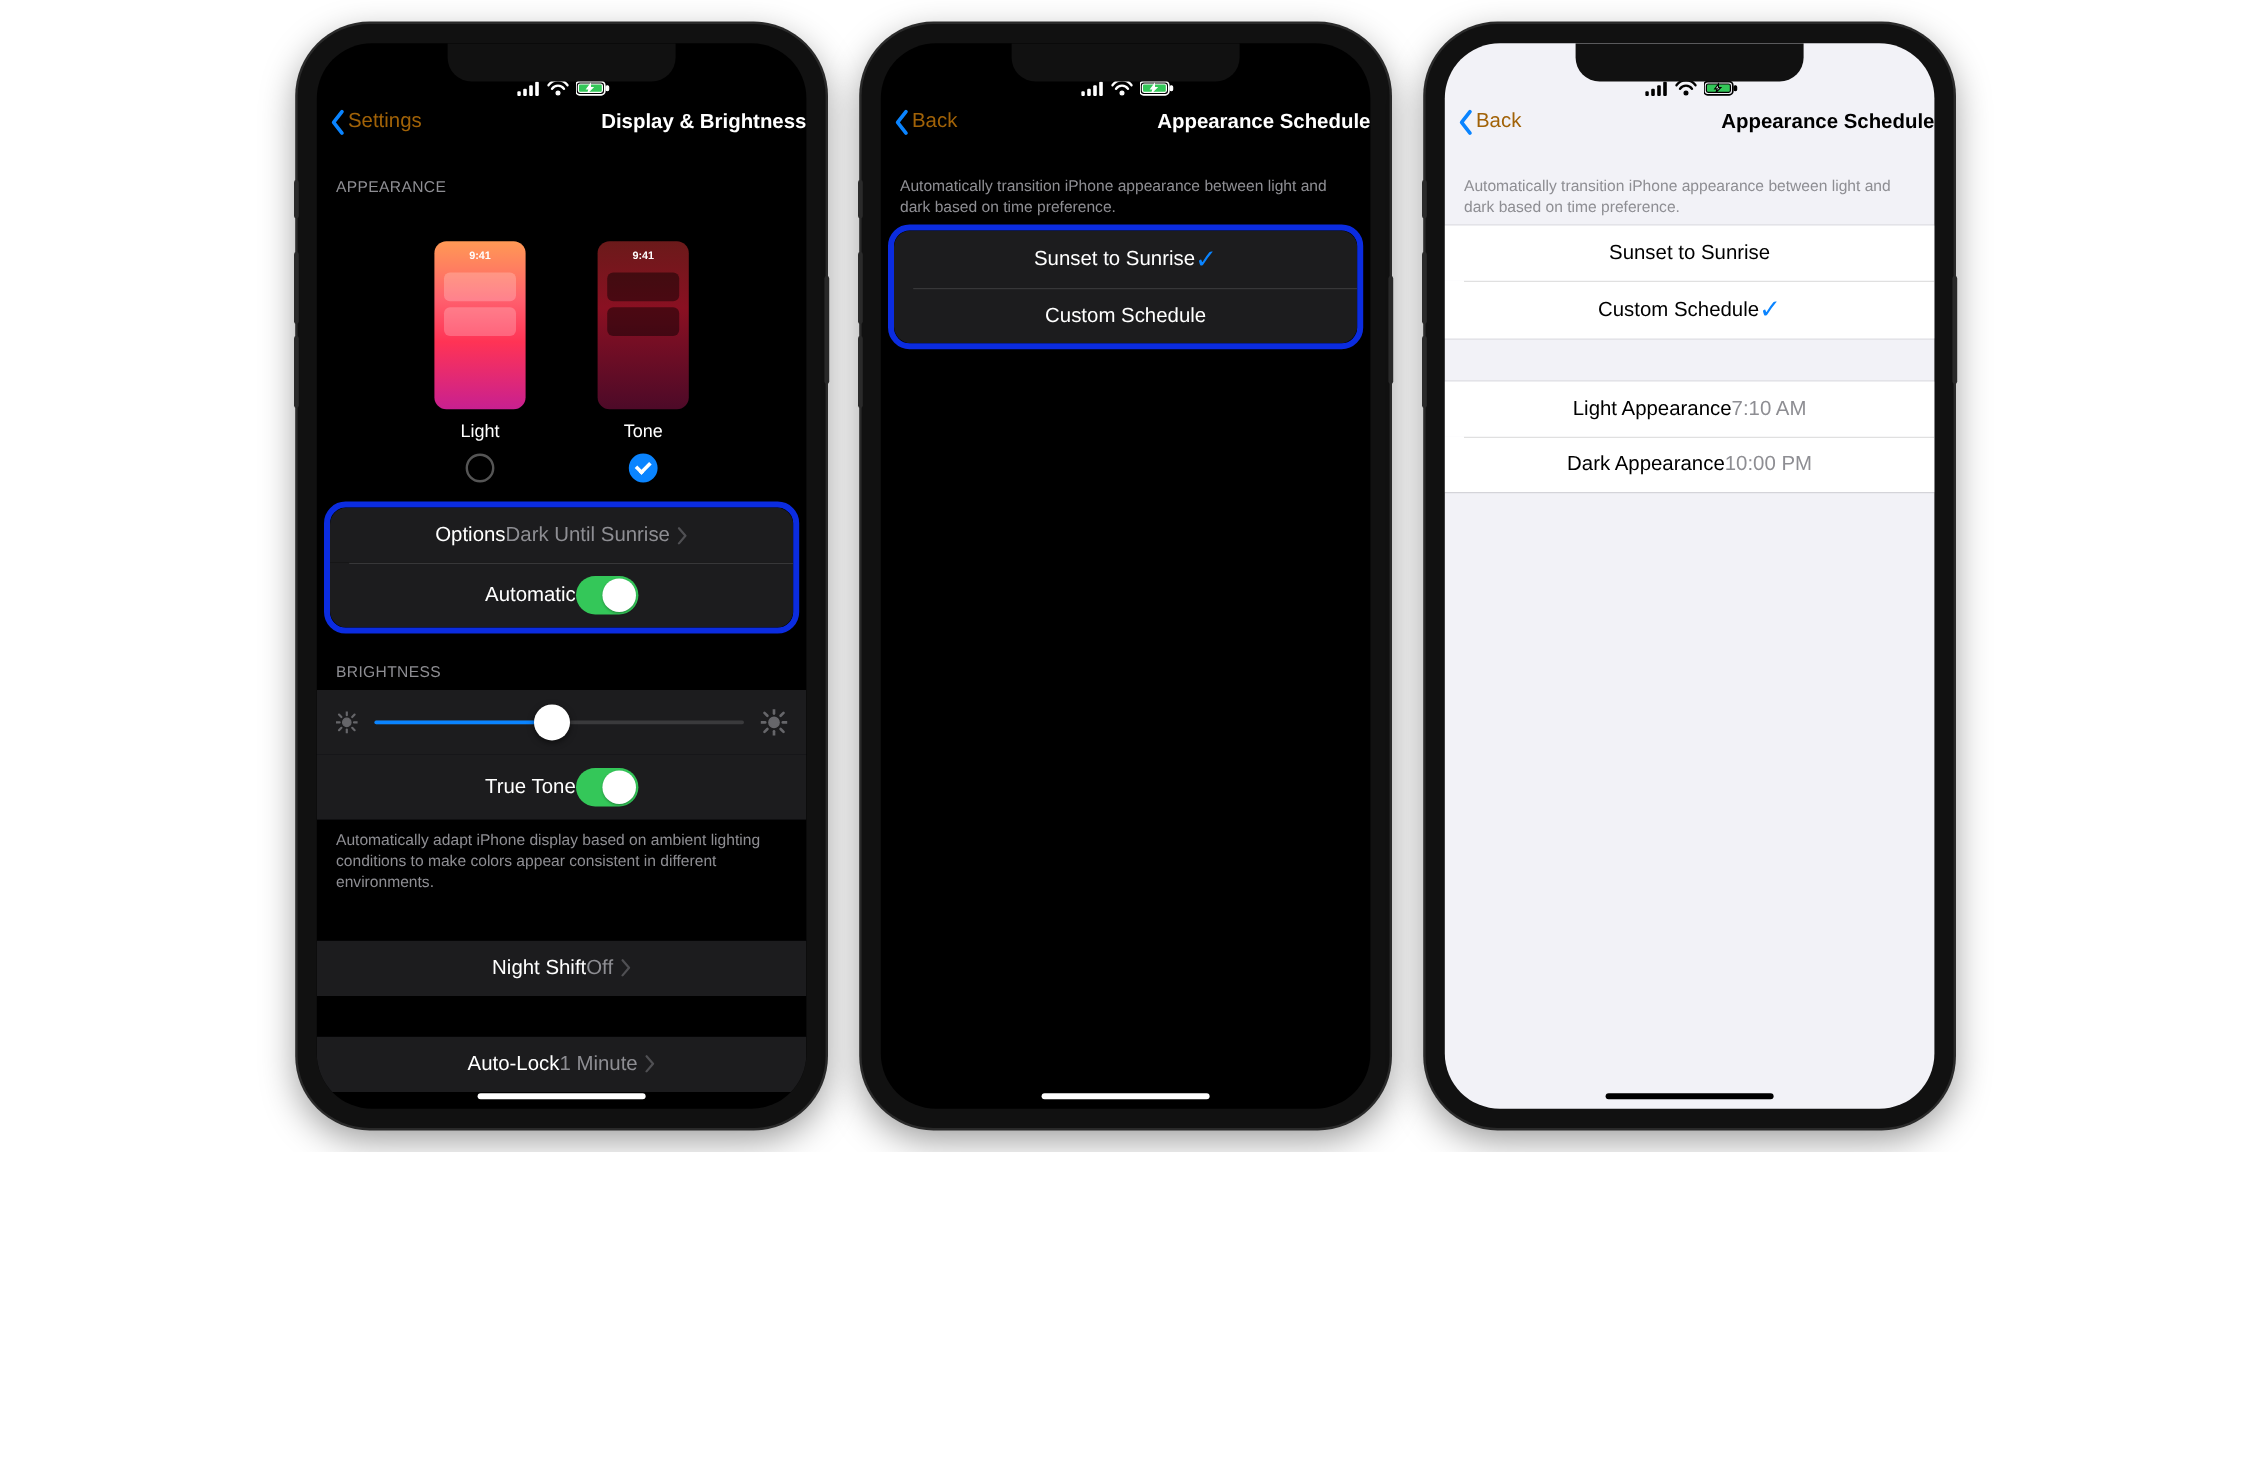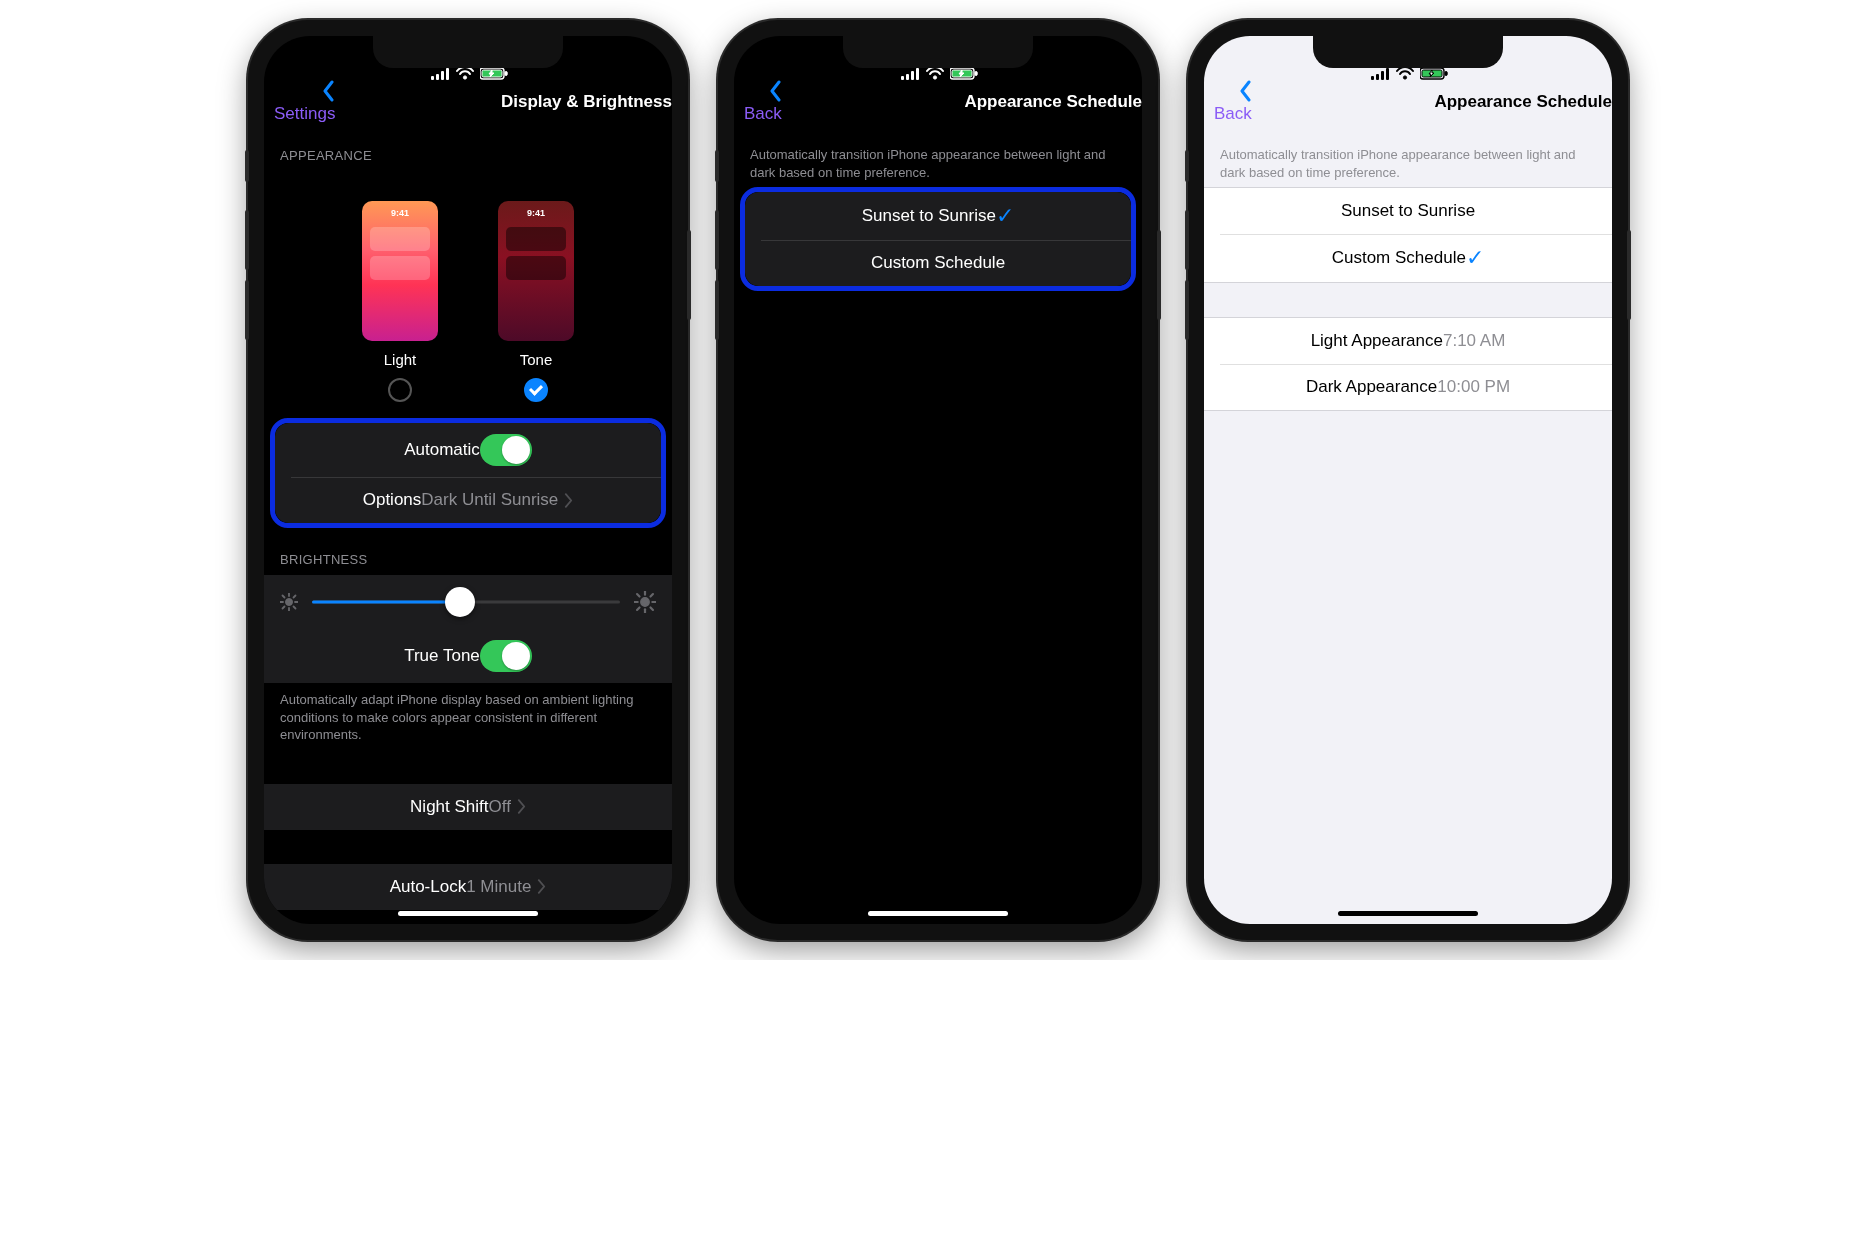--- a/index.html
+++ b/index.html
@@ -80,24 +80,23 @@
   
   .navbar {
     height: 44px;
     display: flex;
     align-items: center;
     position: relative;
     padding: 0 10px;
     font-size: 17px;
   }
   .nav-back {
-    color: #8b5cf6;
-    display: flex; align-items: flex-end; gap: 2px;
+    color: #a16207;
+    display: flex; align-items: flex-start; gap: 2px;
     z-index: 2;
-    flex-direction: column;
   }
   .nav-back svg { width: 14px; height: 22px; }
   .nav-title {
     position: absolute;
     left: 0; right: 0;
     text-align: right;
     font-weight: 700;
   }
   .phone:nth-child(1) .nav-title { position: static; text-align: left; padding-left: 12px; flex: 1; }
 
@@ -314,31 +313,31 @@
           <span class="widget w1"></span>
             <span class="widget w2"></span>
         </div>
         <span>Tone</span>
         <span class="radio on"></span>
       </div>
     </div>
 
     <div class="hilite">
       <div class="cell">
-        <span>Automatic</span>
-        <span class="toggle"></span>
-      </div>
-      <div class="cell">
         <span>Options</span>
         <span class="value">
           <span>Dark Until Sunrise</span>
           <svg class="chevron" viewBox="0 0 10 16" stroke="#8e8e93">
               <use href="#chev-right"></use>
             </svg>
         </span>
+      </div>
+      <div class="cell">
+        <span>Automatic</span>
+        <span class="toggle"></span>
       </div>
     </div>
 
     <div class="section-header">Brightness</div>
 
     <div class="slider-row">
       <svg class="sun" viewBox="0 0 18 18" fill="#8e8e93" stroke="#8e8e93">
           <use href="#sun"></use>
         </svg>
       <div class="slider-wrap">

